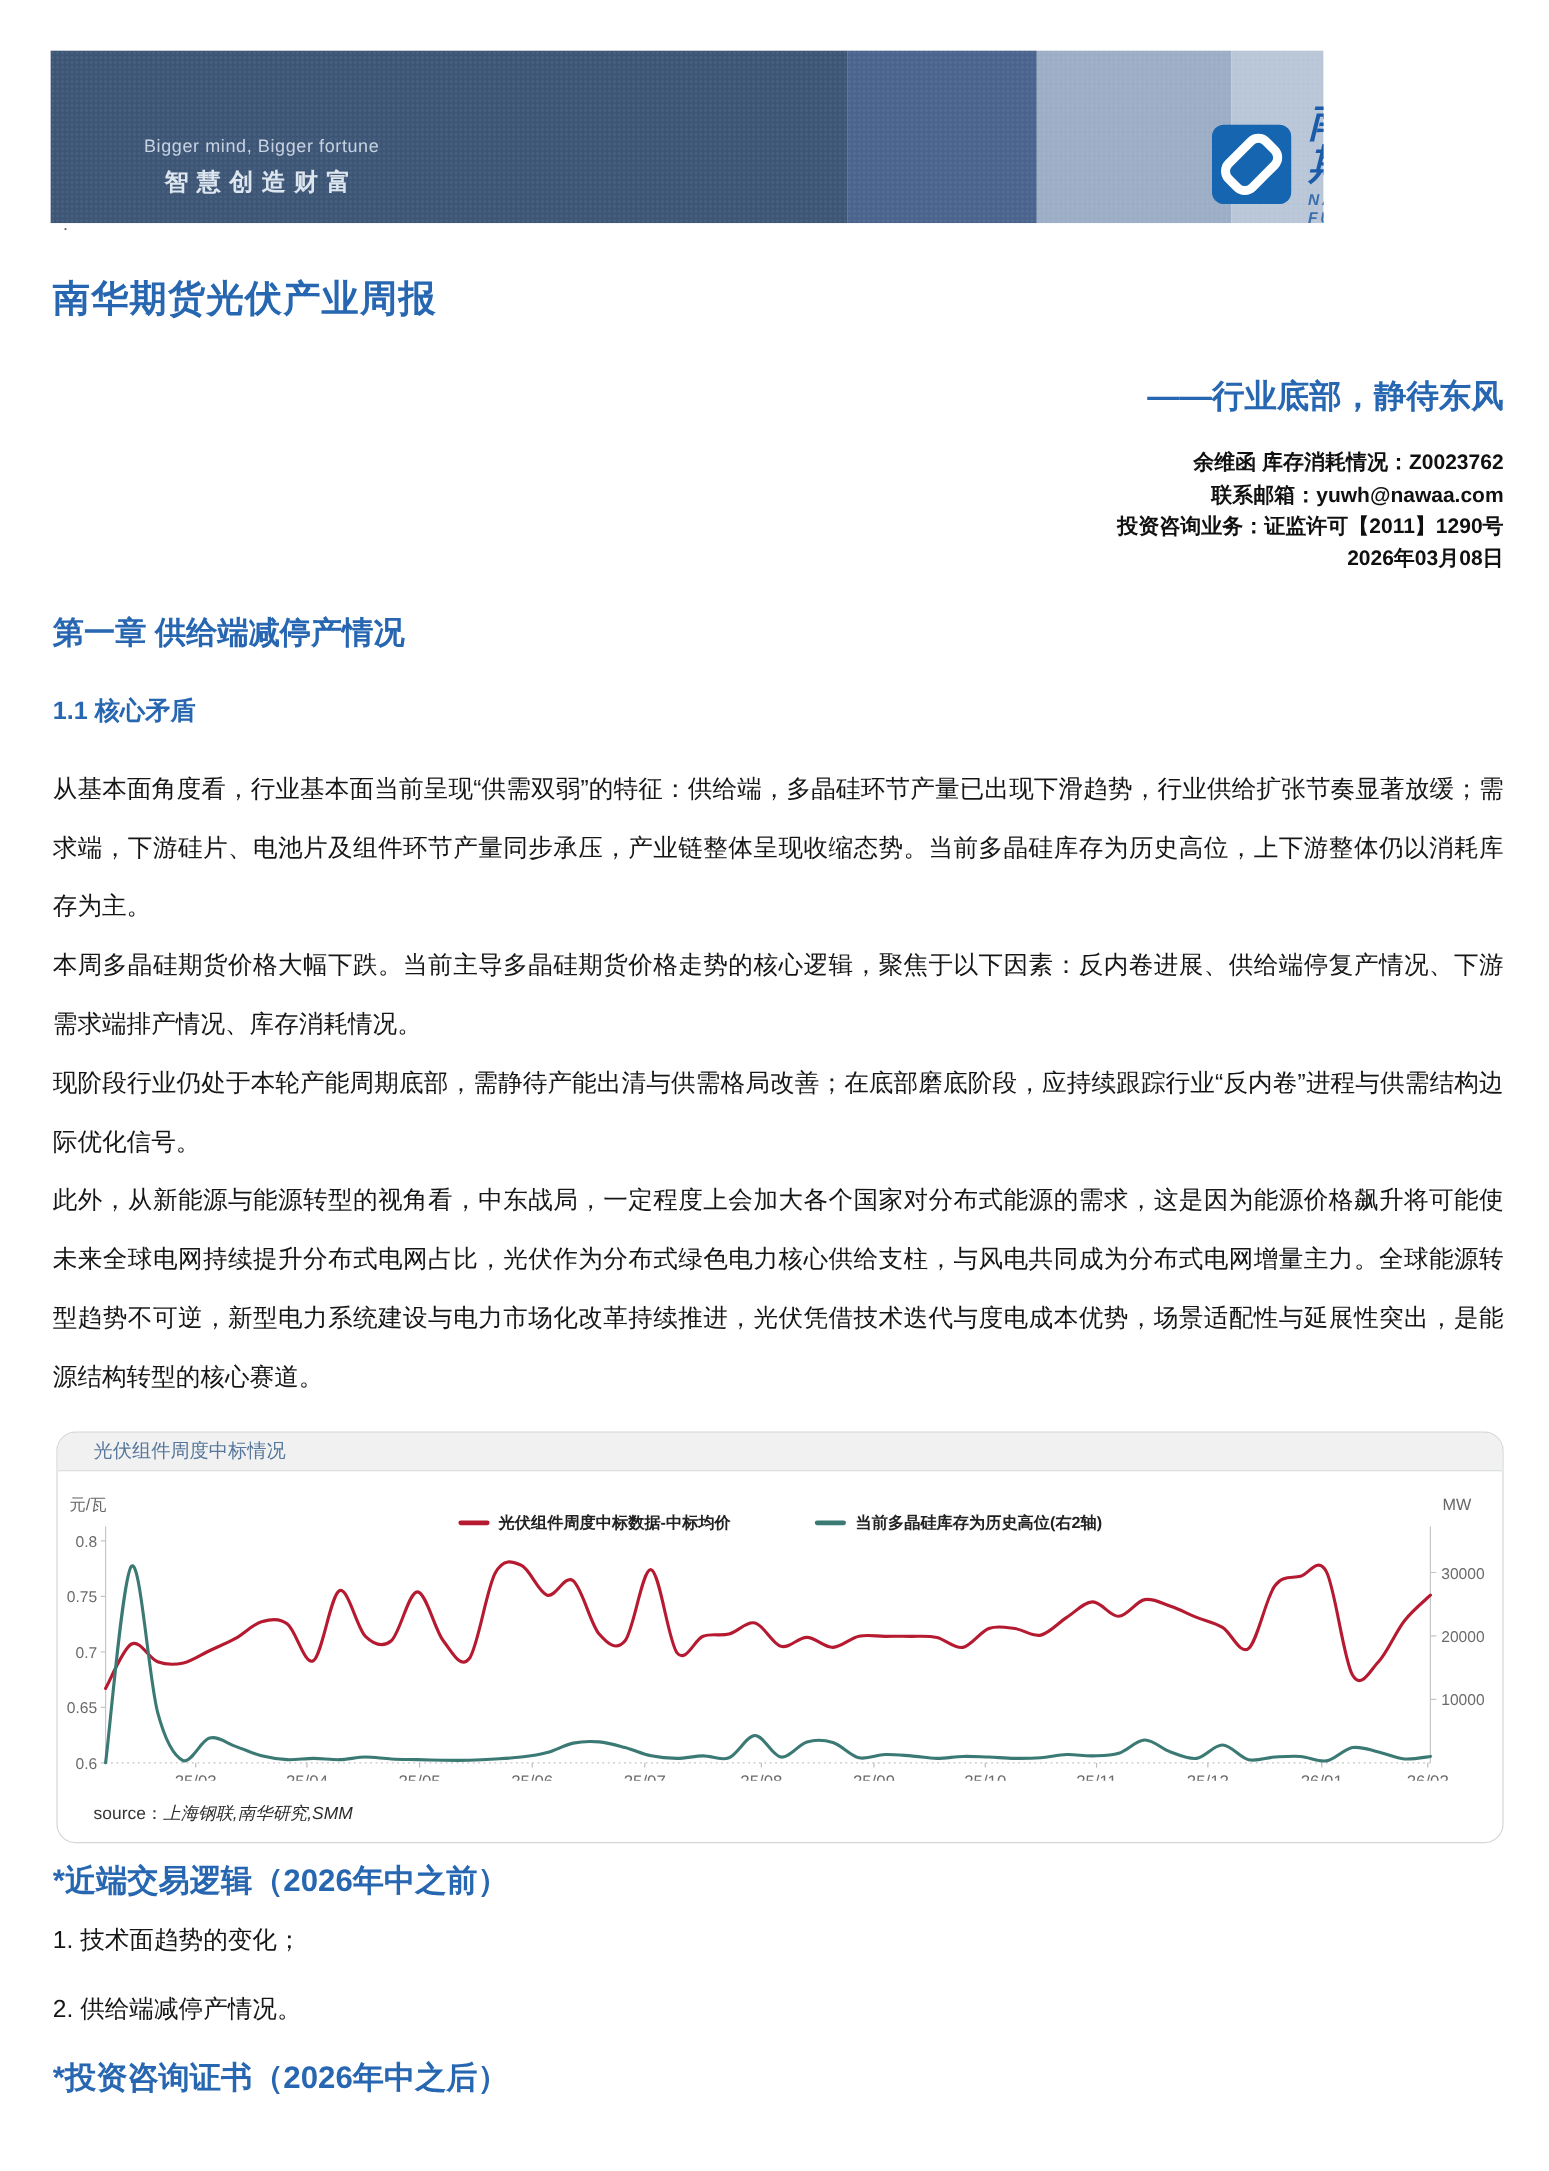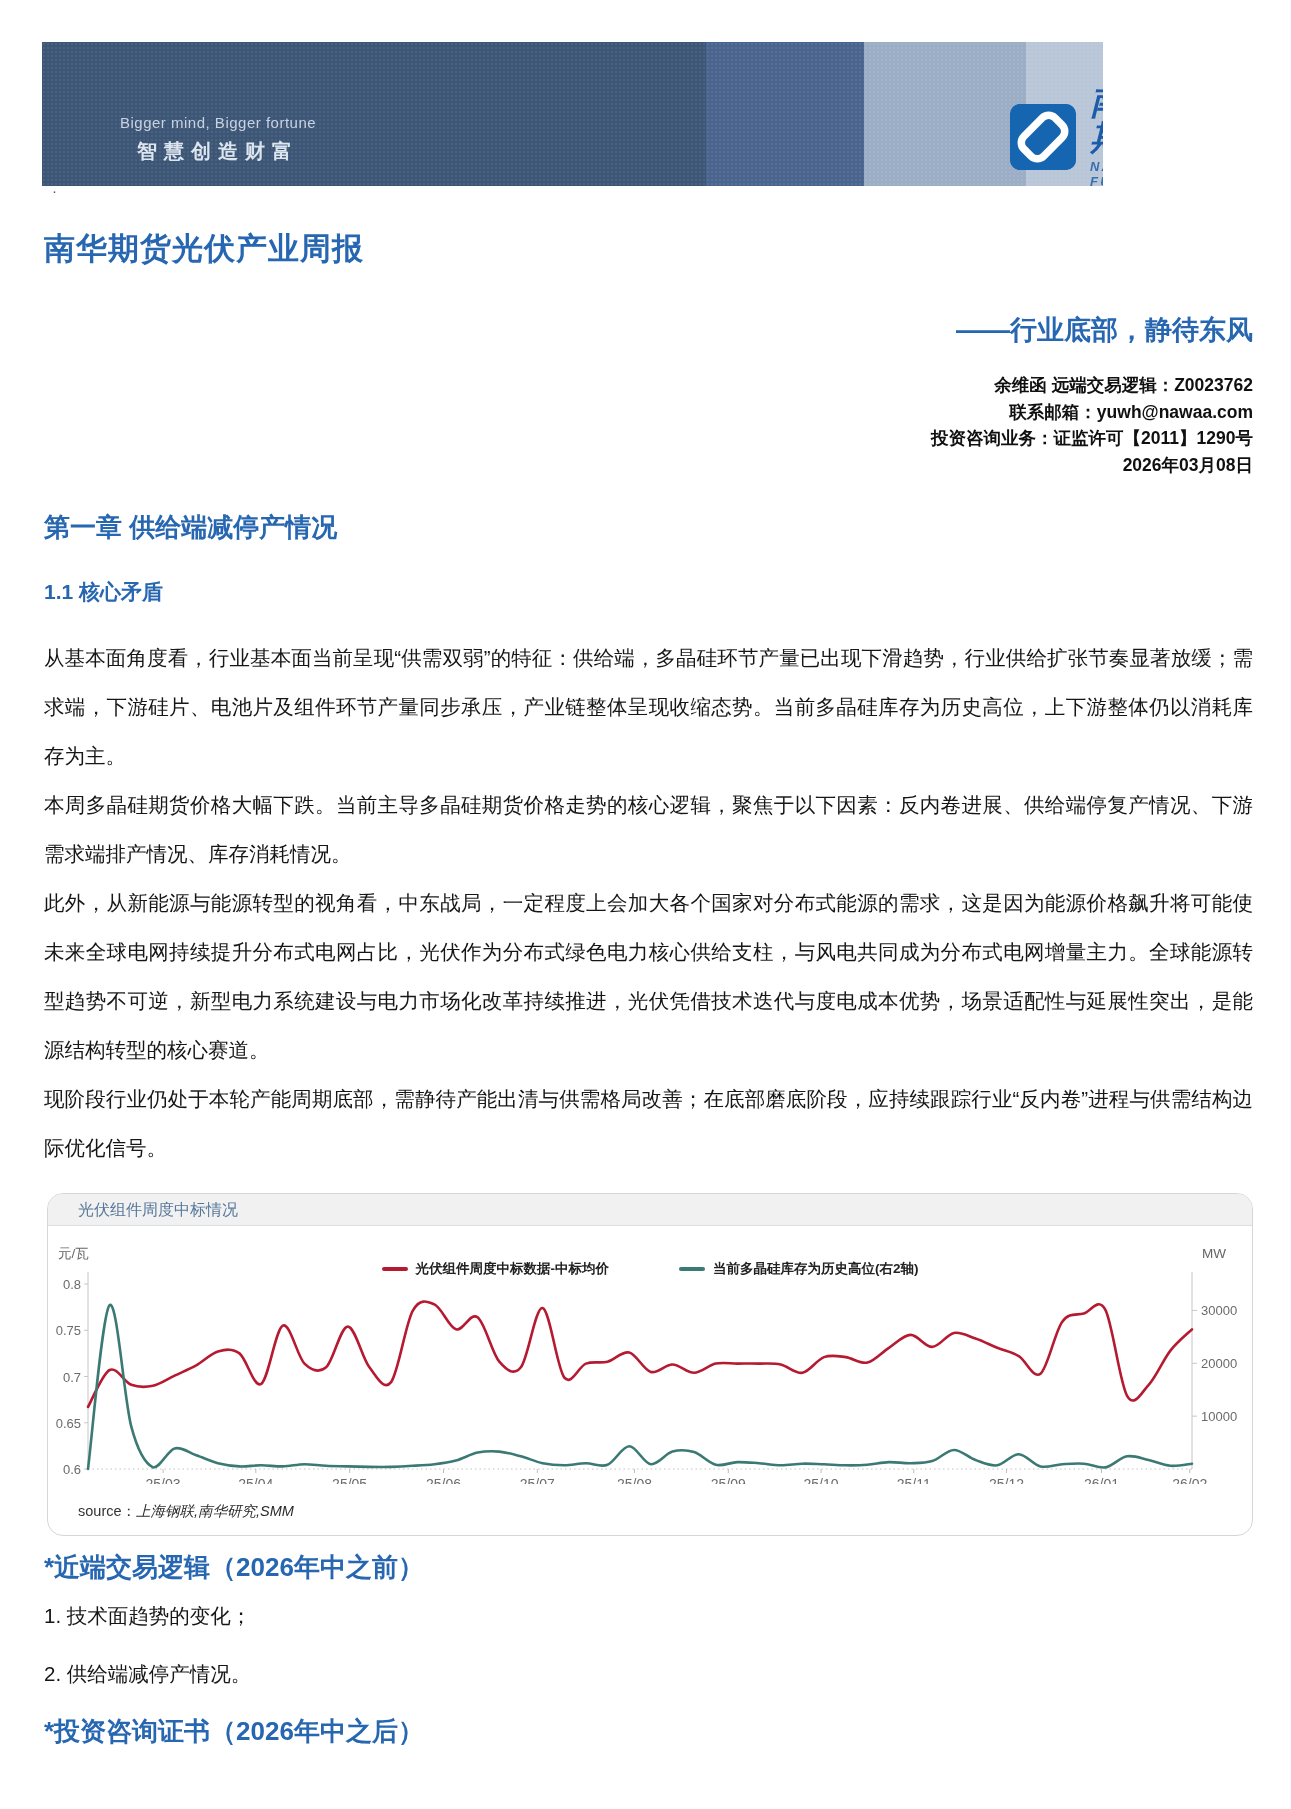--- a/index.html
+++ b/index.html
@@ -80,34 +80,34 @@
       <div class="logo-en">NANHUA FUTURES</div>
     </div>
   </div>
 </div>
 
 <div class="abs stray-dot">·</div>
 
 <div class="abs report-title">南华期货光伏产业周报</div>
 <div class="abs report-subtitle">——行业底部，静待东风</div>
 <div class="abs author-block">
-  <div>余维函 远端交易逻辑：Z0023762</div>
+  <div>余维函 库存消耗情况：Z0023762</div>
   <div>联系邮箱：yuwh@nawaa.com</div>
   <div>投资咨询业务：证监许可【2011】1290号</div>
   <div>2026年03月08日</div>
 </div>
 
 <div class="abs chapter-title">第一章 供给端减停产情况</div>
 <div class="abs section-title">1.1 核心矛盾</div>
 
 <div class="abs body-text">
   <p>从基本面角度看，行业基本面当前呈现“供需双弱”的特征：供给端，多晶硅环节产量已出现下滑趋势，行业供给扩张节奏显著放缓；需求端，下游硅片、电池片及组件环节产量同步承压，产业链整体呈现收缩态势。当前多晶硅库存为历史高位，上下游整体仍以消耗库存为主。</p>
   <p>本周多晶硅期货价格大幅下跌。当前主导多晶硅期货价格走势的核心逻辑，聚焦于以下因素：反内卷进展、供给端停复产情况、下游需求端排产情况、库存消耗情况。</p>
+  <p>现阶段行业仍处于本轮产能周期底部，需静待产能出清与供需格局改善；在底部磨底阶段，应持续跟踪行业“反内卷”进程与供需结构边际优化信号。</p>
   <p>此外，从新能源与能源转型的视角看，中东战局，一定程度上会加大各个国家对分布式能源的需求，这是因为能源价格飙升将可能使未来全球电网持续提升分布式电网占比，光伏作为分布式绿色电力核心供给支柱，与风电共同成为分布式电网增量主力。全球能源转型趋势不可逆，新型电力系统建设与电力市场化改革持续推进，光伏凭借技术迭代与度电成本优势，场景适配性与延展性突出，是能源结构转型的核心赛道。</p>
-  <p>现阶段行业仍处于本轮产能周期底部，需静待产能出清与供需格局改善；在底部磨底阶段，应持续跟踪行业“反内卷”进程与供需结构边际优化信号。</p>
 </div>
 
 <div class="abs chart-card">
   <div class="chart-card-header">光伏组件周度中标情况</div>
   <div class="chart-area">
     <svg id="chart-svg" width="1204" height="258" viewBox="0 0 1204 258">
         <line x1="40" y1="46" x2="40" y2="243" stroke="#c6c6c6" stroke-width="1"></line>
         <line x1="1144" y1="46" x2="1144" y2="243" stroke="#c6c6c6" stroke-width="1"></line>
         <line x1="40" y1="243" x2="1144" y2="243" stroke="#c2c2c2" stroke-width="1" stroke-dasharray="1.5,3"></line>
         <text x="10" y="32" font-size="13.5" fill="#666">元/瓦</text>

